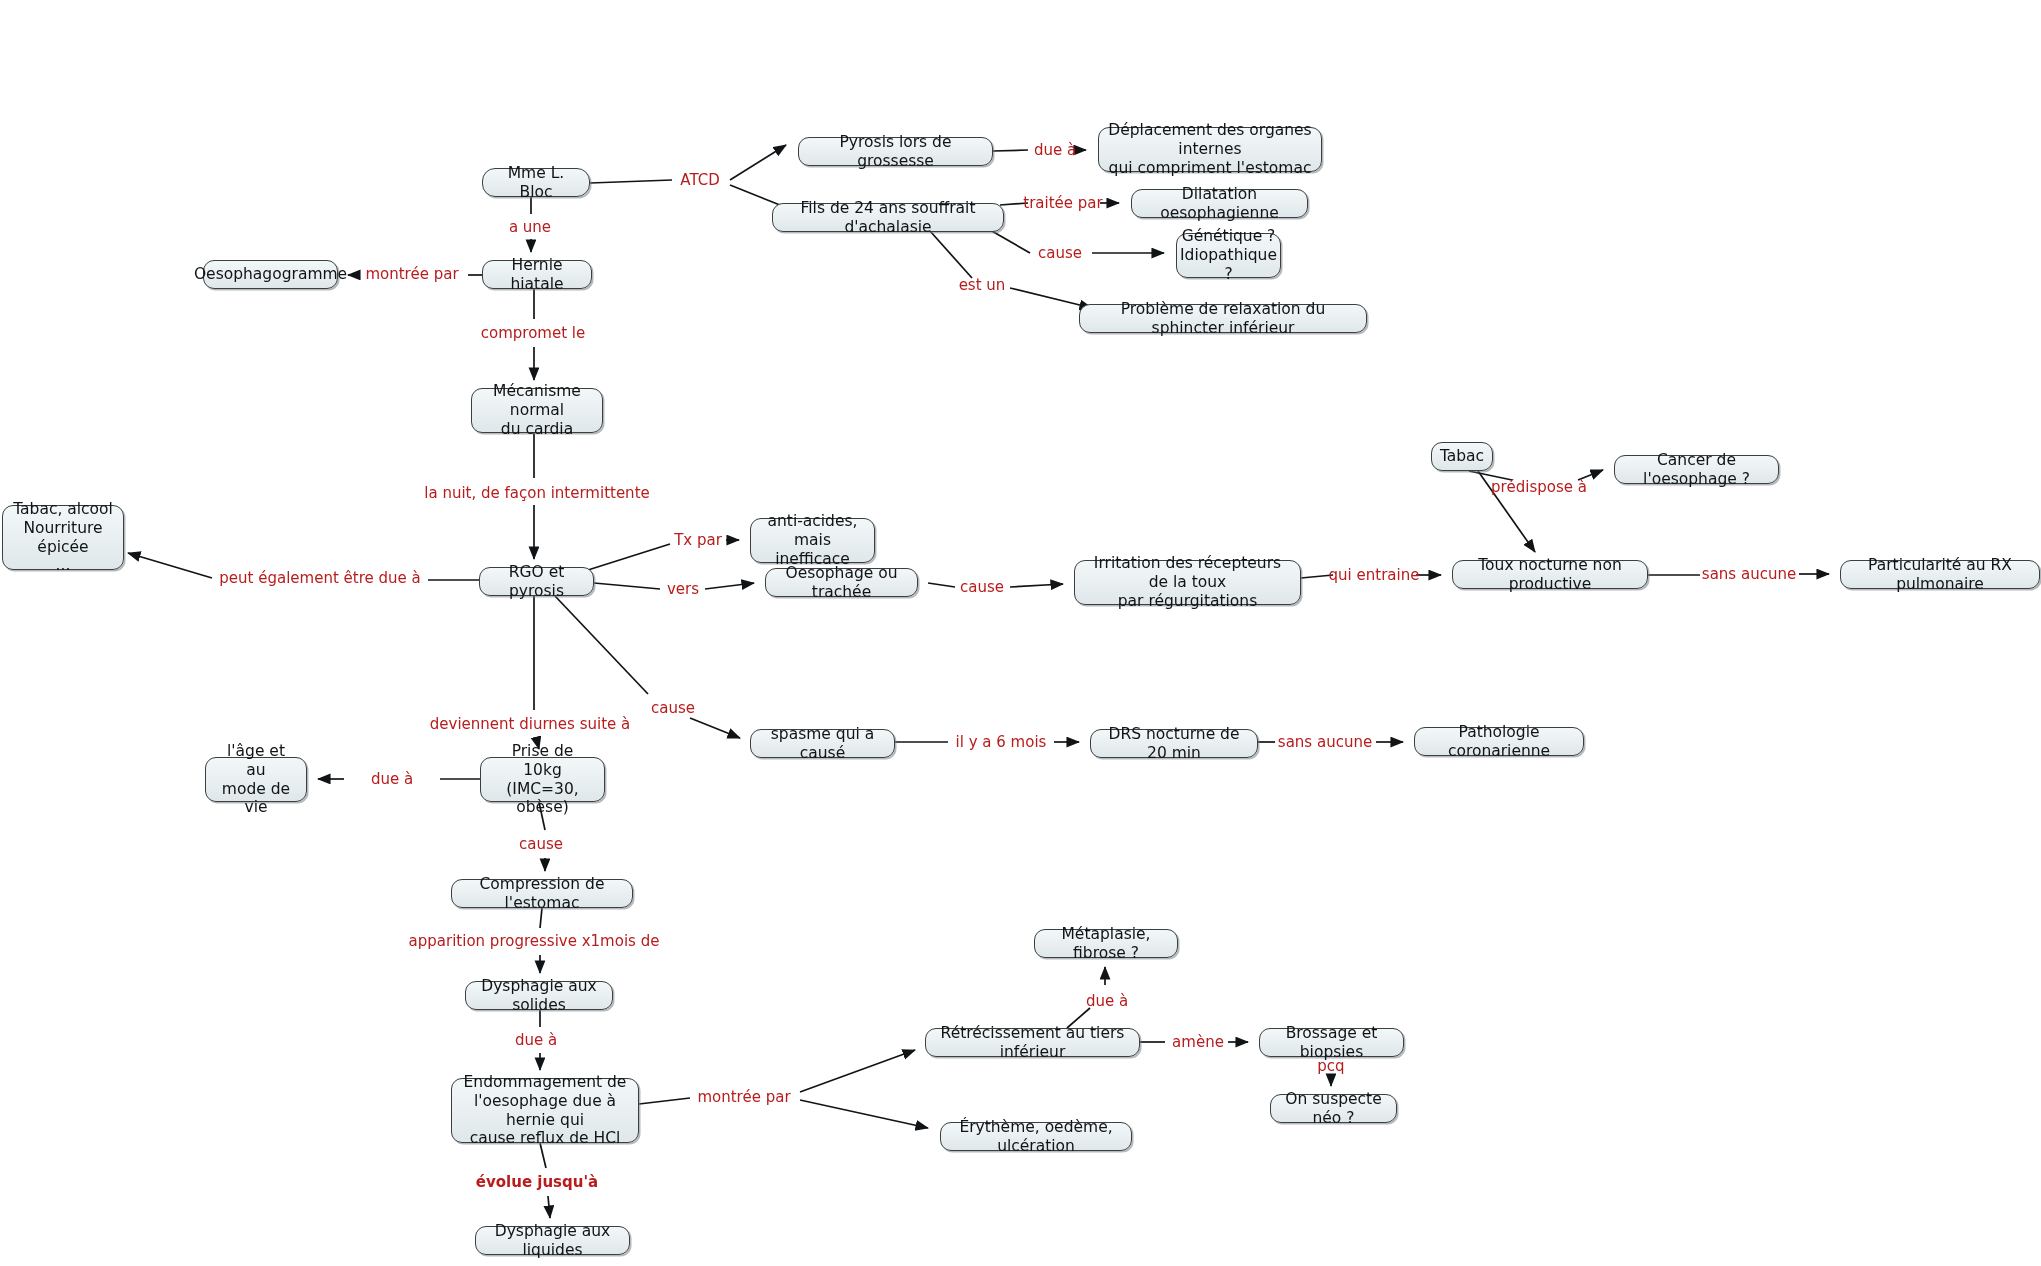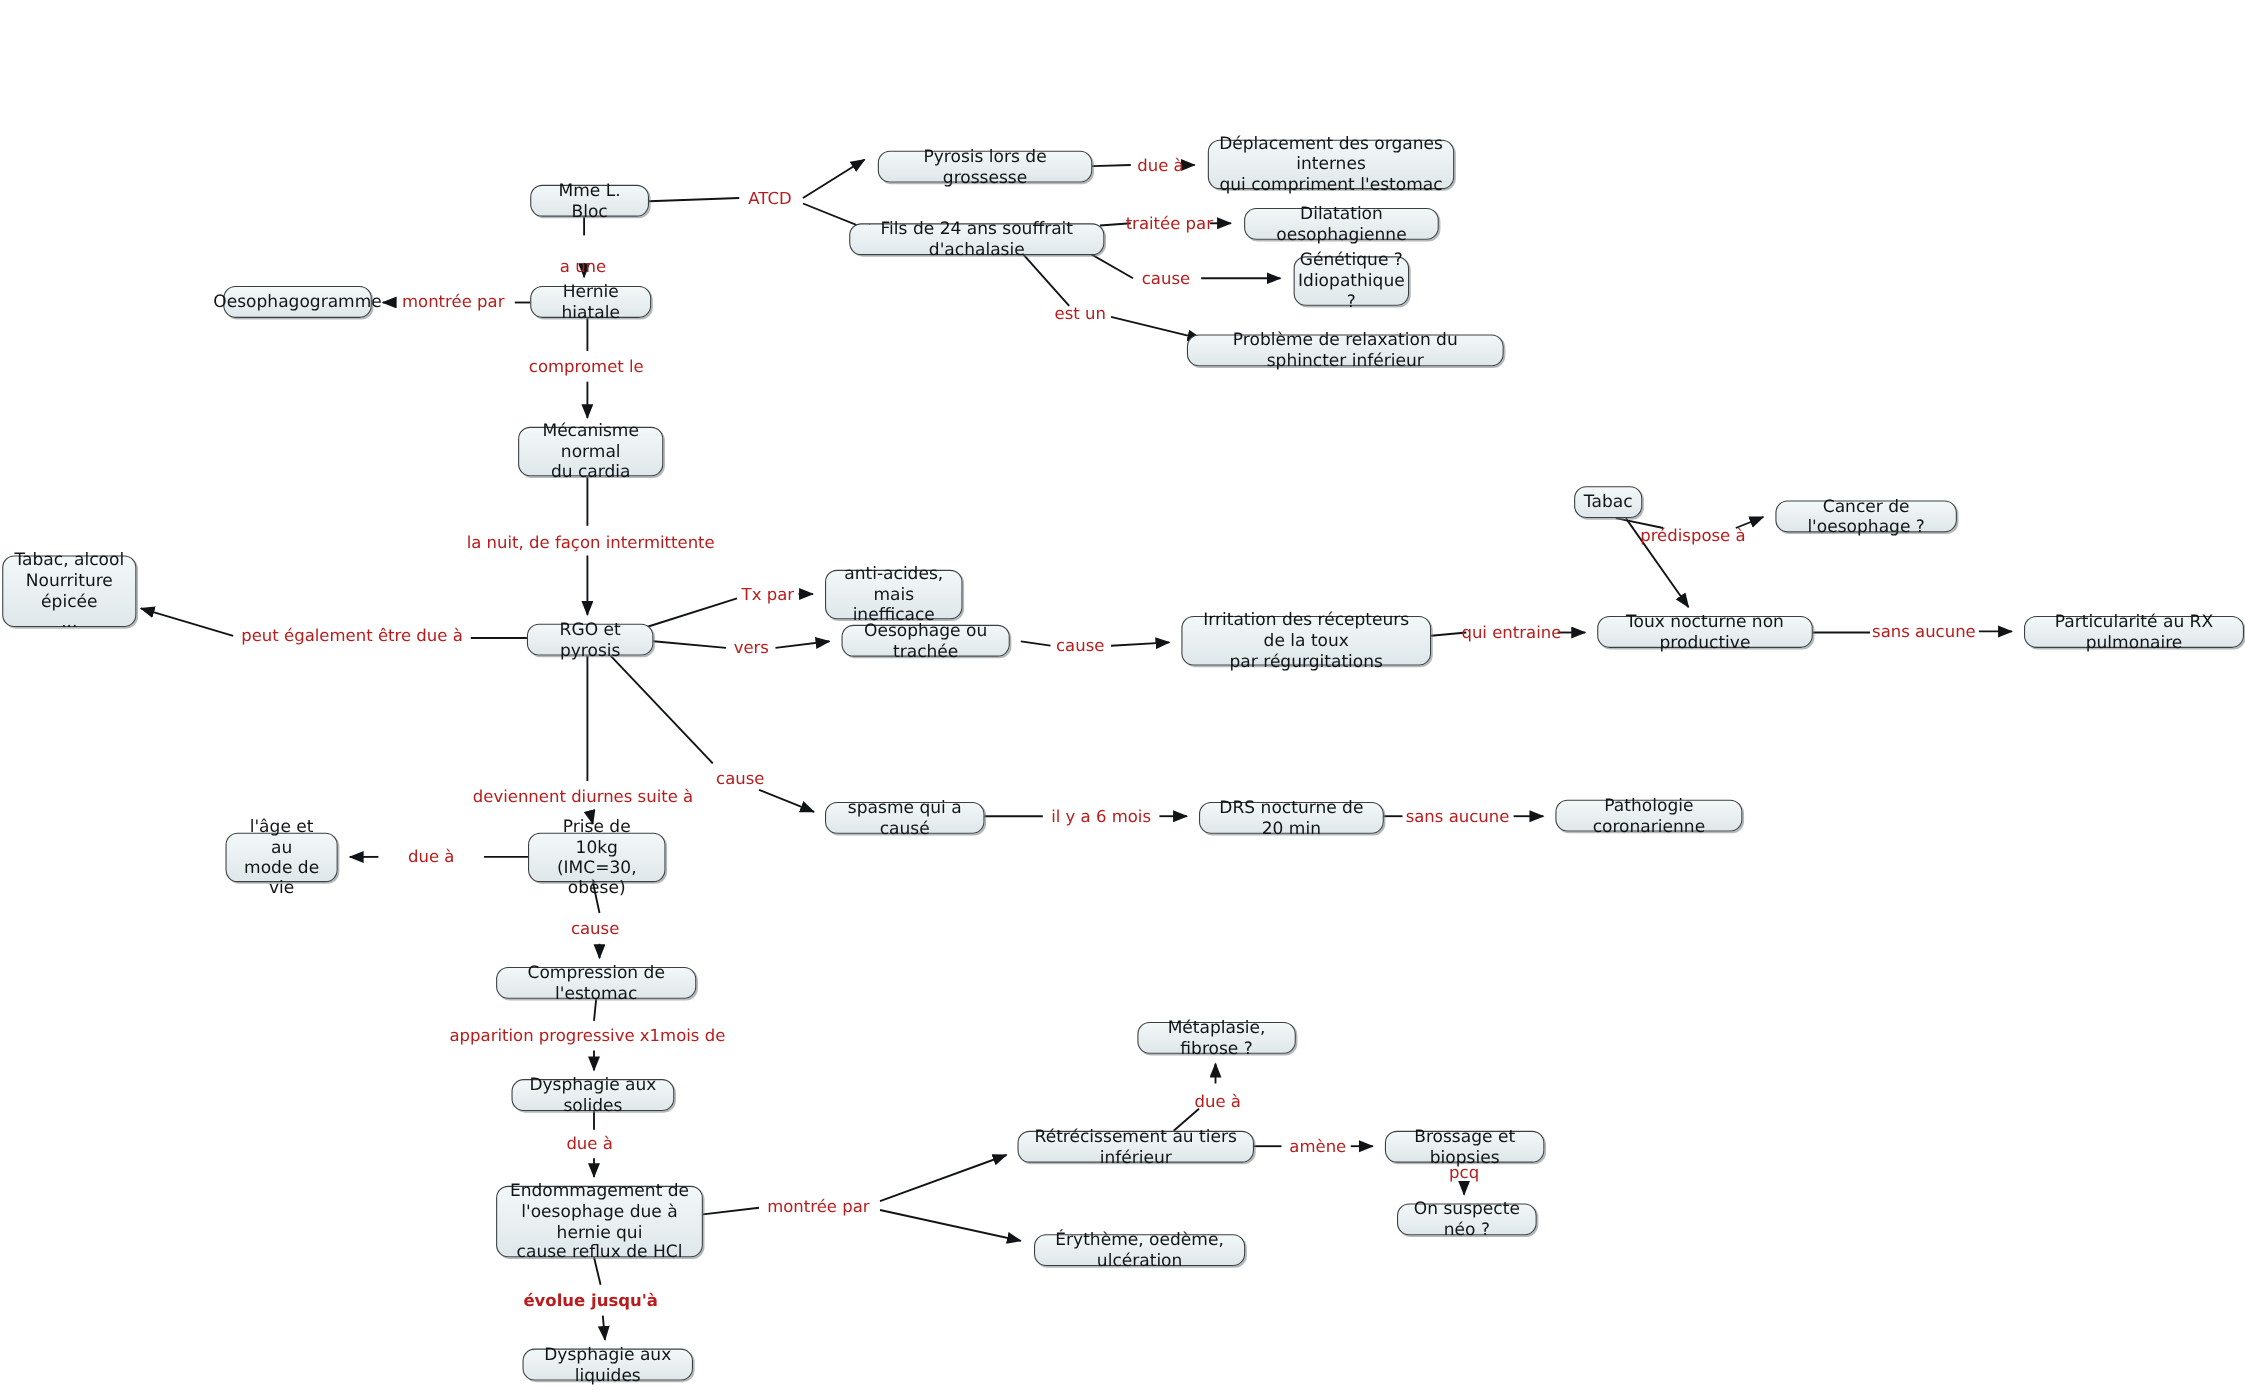--- a/index.html
+++ b/index.html
@@ -135,21 +135,21 @@
       <path d="M1228,1042 L1248,1042" marker-end="url(#ah)"></path>
 
       <path d="M1331,1057 L1331,1053"></path>
       <path d="M1331,1077 L1331,1086" marker-end="url(#ah)"></path>
 
       <path d="M540,1143 L546,1168"></path>
       <path d="M548,1196 L550,1218" marker-end="url(#ah)"></path>
     </g>
   </svg>
 
-  <div class="node" style="left:482px;top:168px;width:108px;height:29px;">Mme L. Bloc</div>
+  <div class="node" style="left:482px;top:168px;width:108px;height:29px;border-radius:13px;">Mme L. Bloc</div>
   <div class="node" style="left:798px;top:137px;width:195px;height:29px;">Pyrosis lors de grossesse</div>
   <div class="node" style="left:1098px;top:127px;width:224px;height:45px;">Déplacement des organes internes
 qui compriment l'estomac</div>
   <div class="node" style="left:772px;top:203px;width:232px;height:29px;">Fils de 24 ans souffrait d'achalasie</div>
   <div class="node" style="left:1131px;top:189px;width:177px;height:29px;">Dilatation oesophagienne</div>
   <div class="node" style="left:1176px;top:233px;width:105px;height:45px;">Génétique ?
 Idiopathique ?</div>
   <div class="node" style="left:1079px;top:304px;width:288px;height:29px;">Problème de relaxation du sphincter inférieur</div>
   <div class="node" style="left:203px;top:260px;width:135px;height:29px;">Oesophagogramme</div>
   <div class="node" style="left:482px;top:260px;width:110px;height:29px;">Hernie hiatale</div>
@@ -185,21 +185,21 @@
   <div class="node" style="left:940px;top:1122px;width:192px;height:29px;">Érythème, oedème, ulcération</div>
   <div class="node" style="left:1259px;top:1028px;width:145px;height:29px;">Brossage et biopsies</div>
   <div class="node" style="left:1270px;top:1094px;width:127px;height:29px;">On suspecte néo ?</div>
   <div class="node" style="left:475px;top:1226px;width:155px;height:29px;">Dysphagie aux liquides</div>
 
   <div class="lbl" style="left:700px;top:180px;">ATCD</div>
   <div class="lbl" style="left:1055px;top:150px;">due à</div>
   <div class="lbl" style="left:1063px;top:203px;">traitée par</div>
   <div class="lbl" style="left:1060px;top:253px;">cause</div>
   <div class="lbl" style="left:982px;top:285px;">est un</div>
-  <div class="lbl" style="left:530px;top:227px;margin-top:15px;">a une</div>
+  <div class="lbl" style="left:530px;top:227px;">a une</div>
   <div class="lbl" style="left:412px;top:274px;">montrée par</div>
   <div class="lbl" style="left:533px;top:333px;">compromet le</div>
   <div class="lbl" style="left:537px;top:493px;">la nuit, de façon intermittente</div>
   <div class="lbl" style="left:320px;top:578px;">peut également être due à</div>
   <div class="lbl" style="left:698px;top:540px;">Tx par</div>
   <div class="lbl" style="left:683px;top:589px;">vers</div>
   <div class="lbl" style="left:982px;top:587px;">cause</div>
   <div class="lbl" style="left:1374px;top:575px;">qui entraine</div>
   <div class="lbl" style="left:1539px;top:487px;">prédispose à</div>
   <div class="lbl" style="left:1749px;top:574px;">sans aucune</div>

